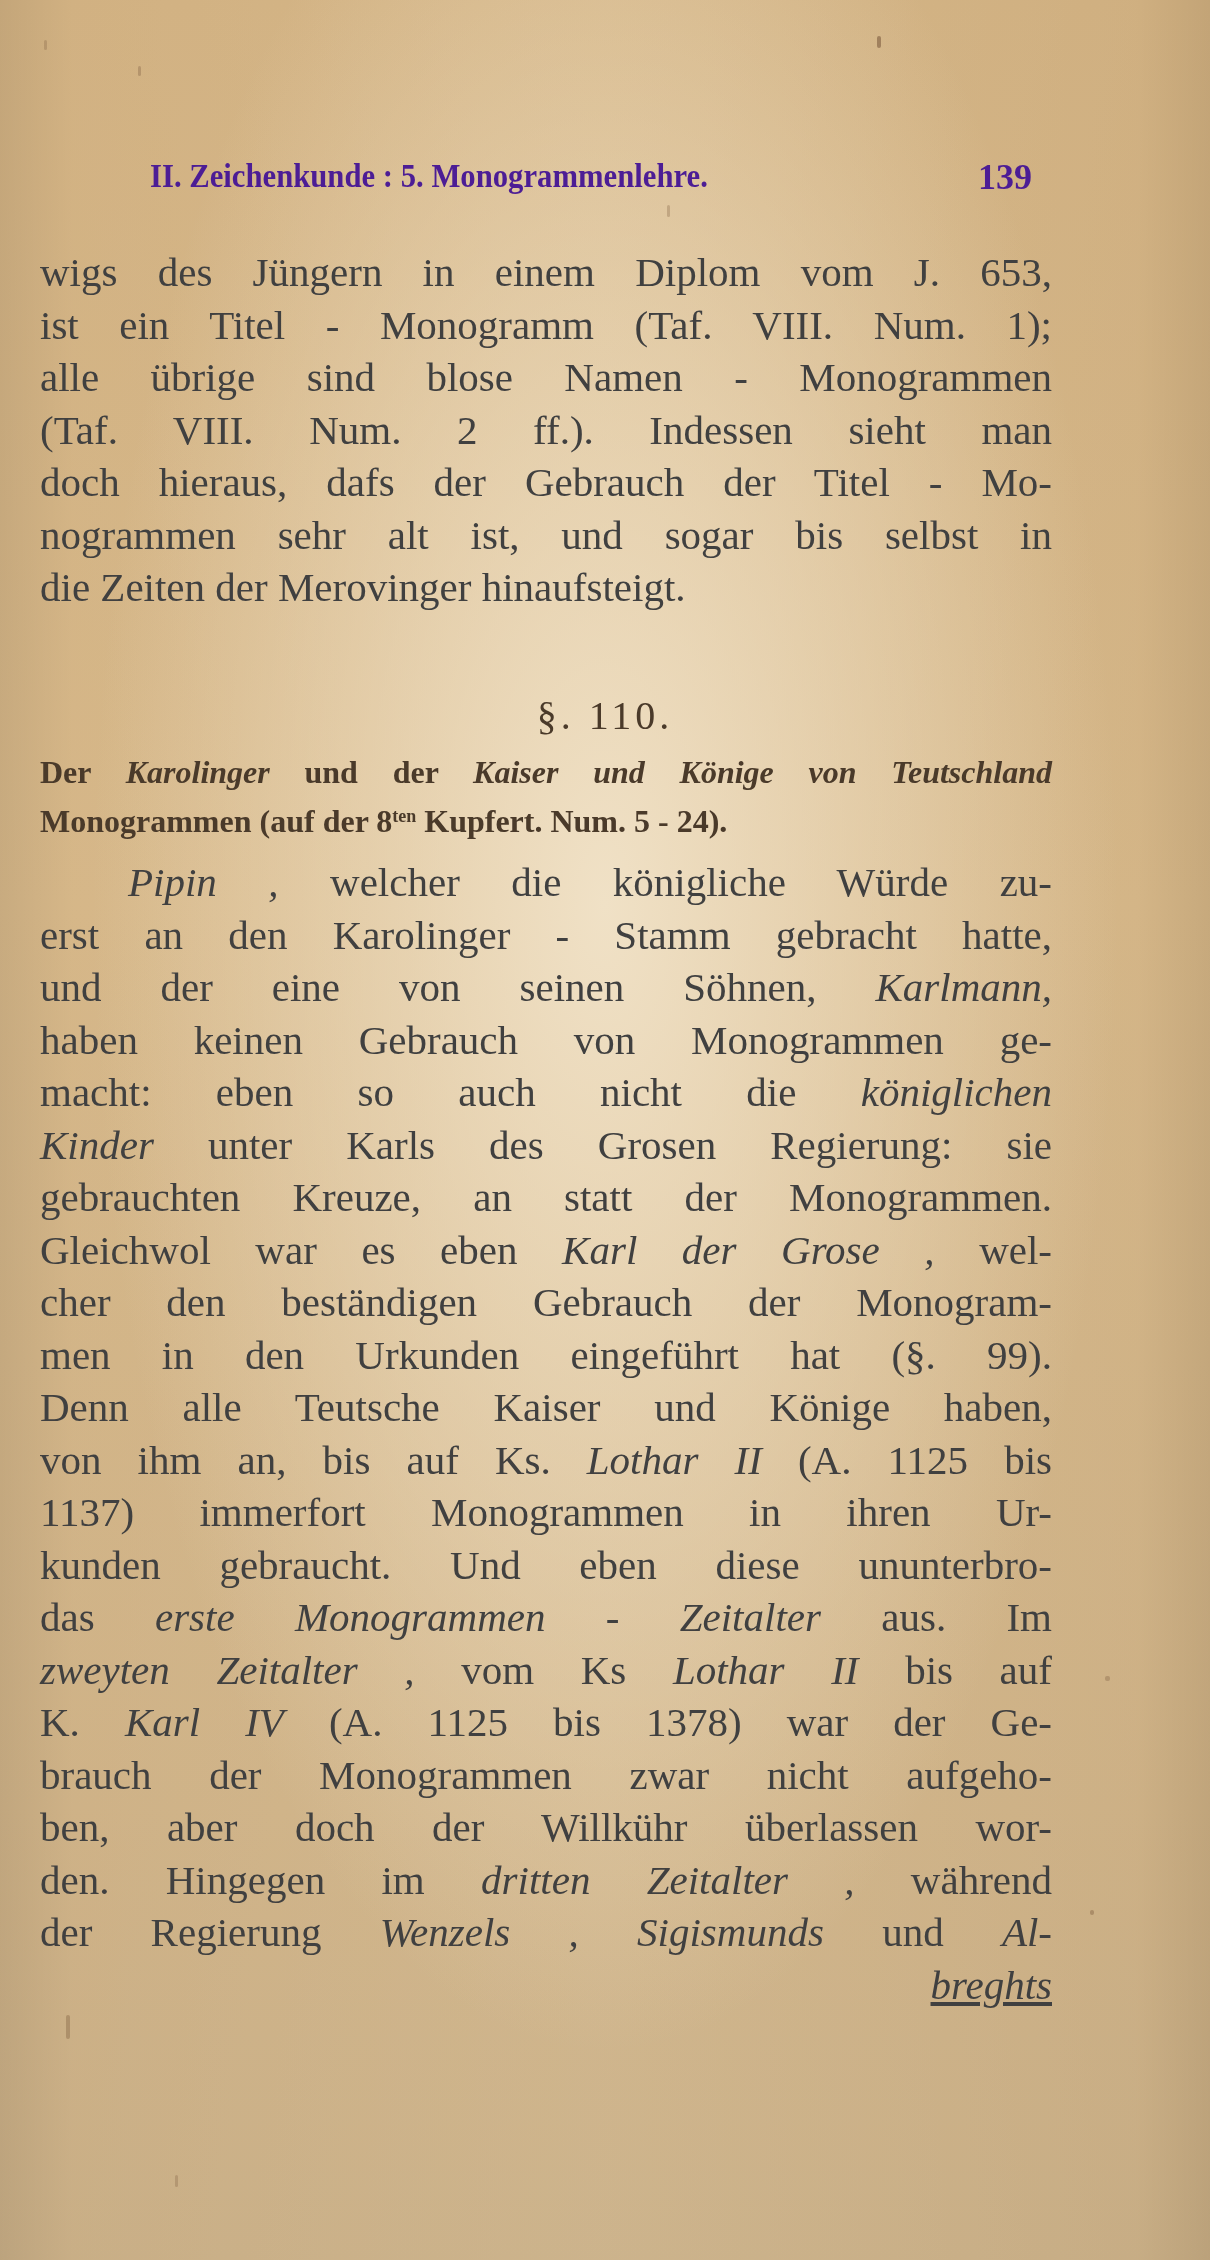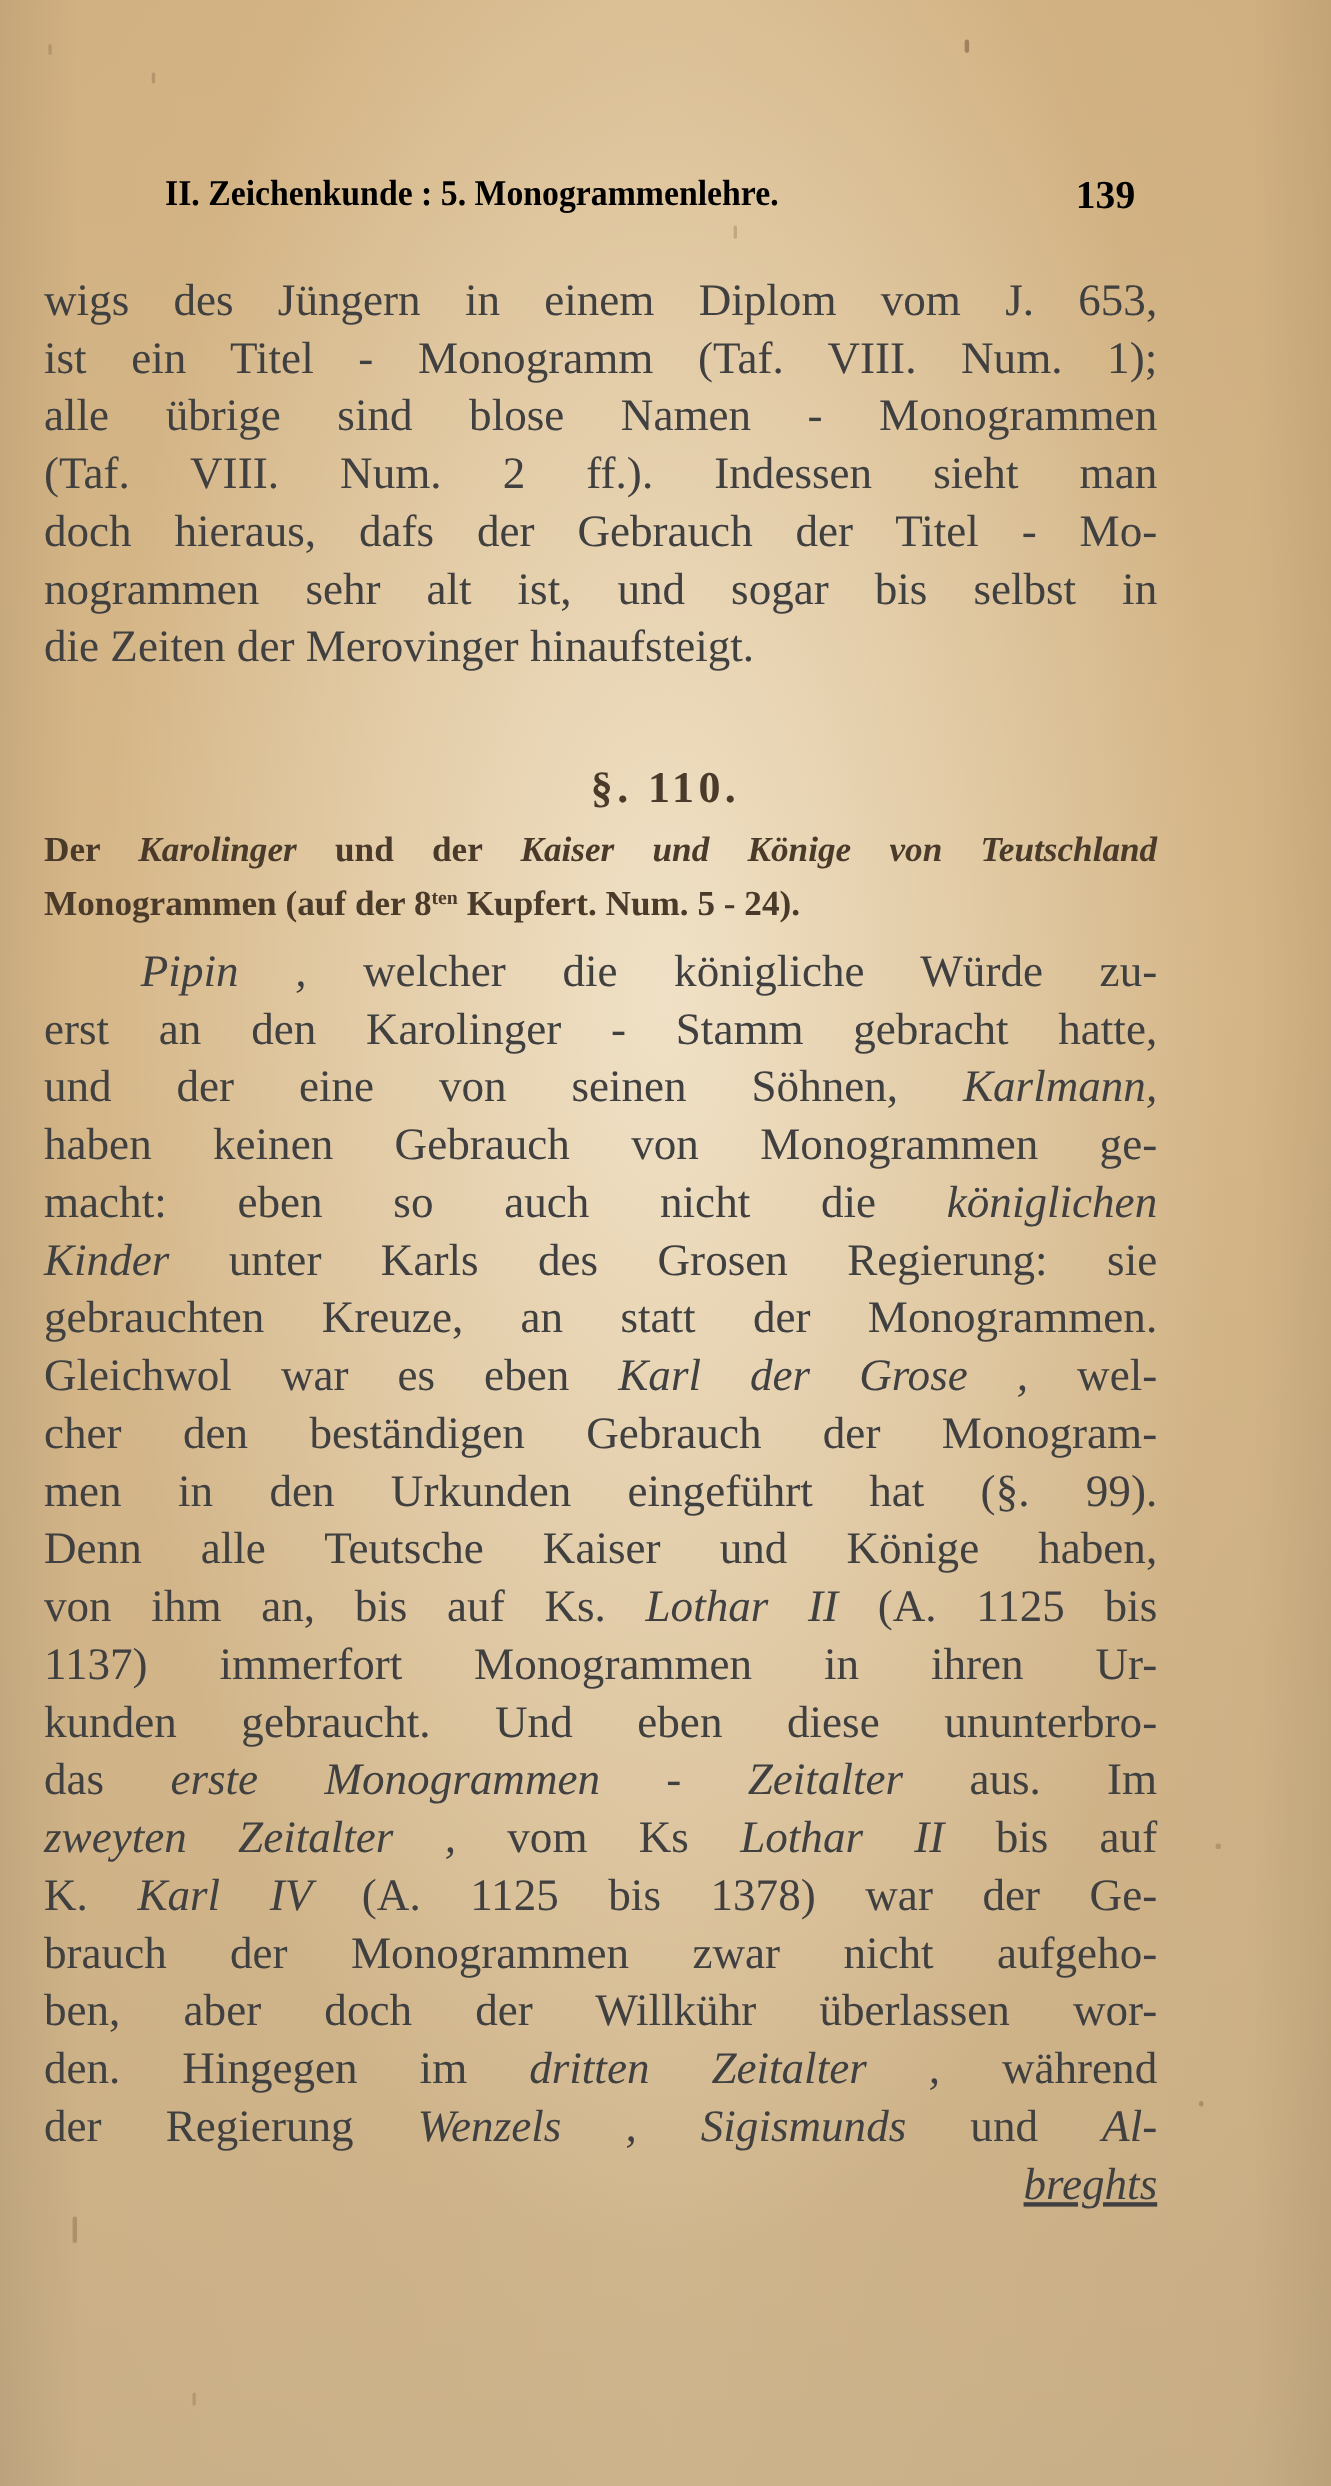--- a/index.html
+++ b/index.html
@@ -28,21 +28,21 @@
     }
     .running-head {
       position: absolute;
       left: 150px;
       top: 150px;
       width: 890px;
       height: 50px;
       font-family: "Liberation Serif", serif;
       font-weight: bold;
       font-size: 33px;
-      color: #000000;
+      color: #4c1d95;
       letter-spacing: 0px;
     }
     .running-head .head-title {
       position: absolute;
       left: 0;
       top: 8px;
       transform: scaleX(0.93);
       transform-origin: left center;
       white-space: nowrap;
     }
@@ -83,21 +83,21 @@
       font-style: italic;
     }
     .section-mark {
       position: absolute;
       left: 0;
       top: 692px;
       width: 1210px;
       text-align: center;
       font-family: "Liberation Serif", serif;
       font-size: 40px;
-      font-weight: bold;
+      font-weight: normal;
       color: #4a3a2a;
       letter-spacing: 4px;
     }
     .section-title {
       position: absolute;
       left: 40px;
       width: 1012px;
       top: 750px;
       font-family: "Liberation Serif", serif;
       font-weight: bold;

